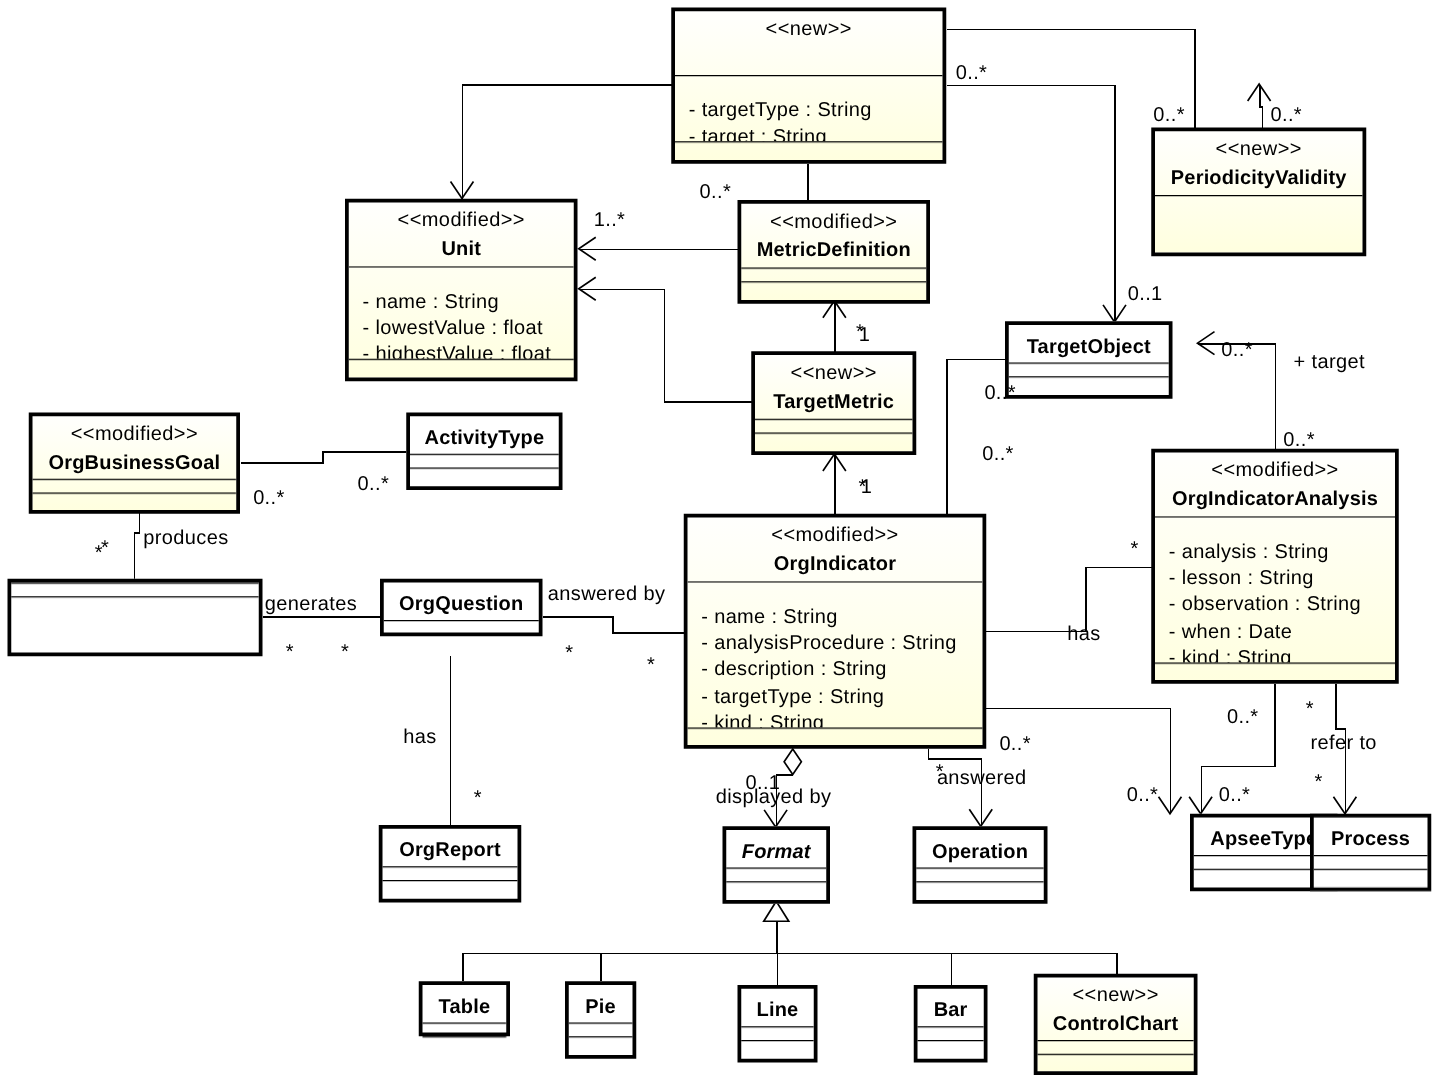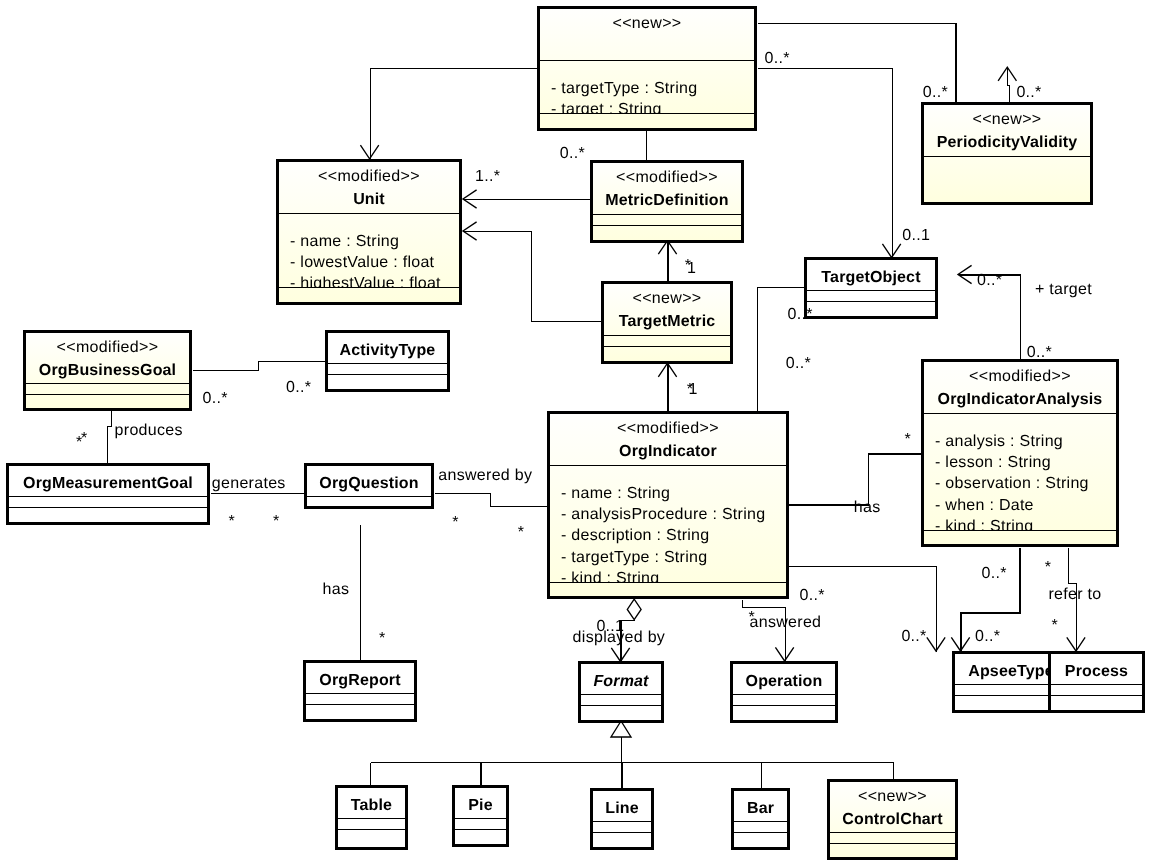--- a/index.html
+++ b/index.html
@@ -176,23 +176,20 @@
     <div class="cmp sep attrs" style="height:116.5px">
       <div class="attr">- name : String</div>
       <div class="attr">- analysisProcedure : String</div>
       <div class="attr">- description : String</div>
       <div class="attr">- targetType : String</div>
       <div class="attr">- kind : String</div>
     </div>
     <div class="cmp sep ops" style="height:14.5px"></div>
   </div>
   <div class="cls" style="left:6px;top:463px;width:204px;height:61.8px">
-    <div class="cmp head single" style="height:30px">
-      <div class="cname">OrgMeasurementGoal</div>
-    </div>
     <div class="cmp sep attrs empty" style="height:11.3px">
     </div>
     <div class="cmp sep ops" style="height:14.5px"></div>
   </div>
   <div class="cls" style="left:304px;top:463px;width:130px;height:46px">
     <div class="cmp head single" style="height:30px">
       <div class="cname">OrgQuestion</div>
     </div>
     <div class="cmp sep attrs empty" style="height:11.3px">
     </div>
@@ -240,21 +237,21 @@
   </div>
   <div class="cls filled" style="left:827px;top:779px;width:131px;height:80.5px">
     <div class="cmp head" style="height:50px">
       <div class="stereo">&lt;&lt;new&gt;&gt;</div>
       <div class="cname">ControlChart</div>
     </div>
     <div class="cmp sep attrs empty" style="height:10.5px">
     </div>
     <div class="cmp sep ops" style="height:14.0px"></div>
   </div>
-  <div class="cls" style="left:335px;top:785px;width:73px;height:65px">
+  <div class="cls" style="left:335px;top:785px;width:73px;height:44px">
     <div class="cmp head single" style="height:30px">
       <div class="cname">Table</div>
     </div>
     <div class="cmp sep attrs empty" style="height:11.3px">
     </div>
     <div class="cmp sep ops" style="height:14.5px"></div>
   </div>
   <div class="cls" style="left:452px;top:785px;width:57px;height:61.8px">
     <div class="cmp head single" style="height:30px">
       <div class="cname">Pie</div>

